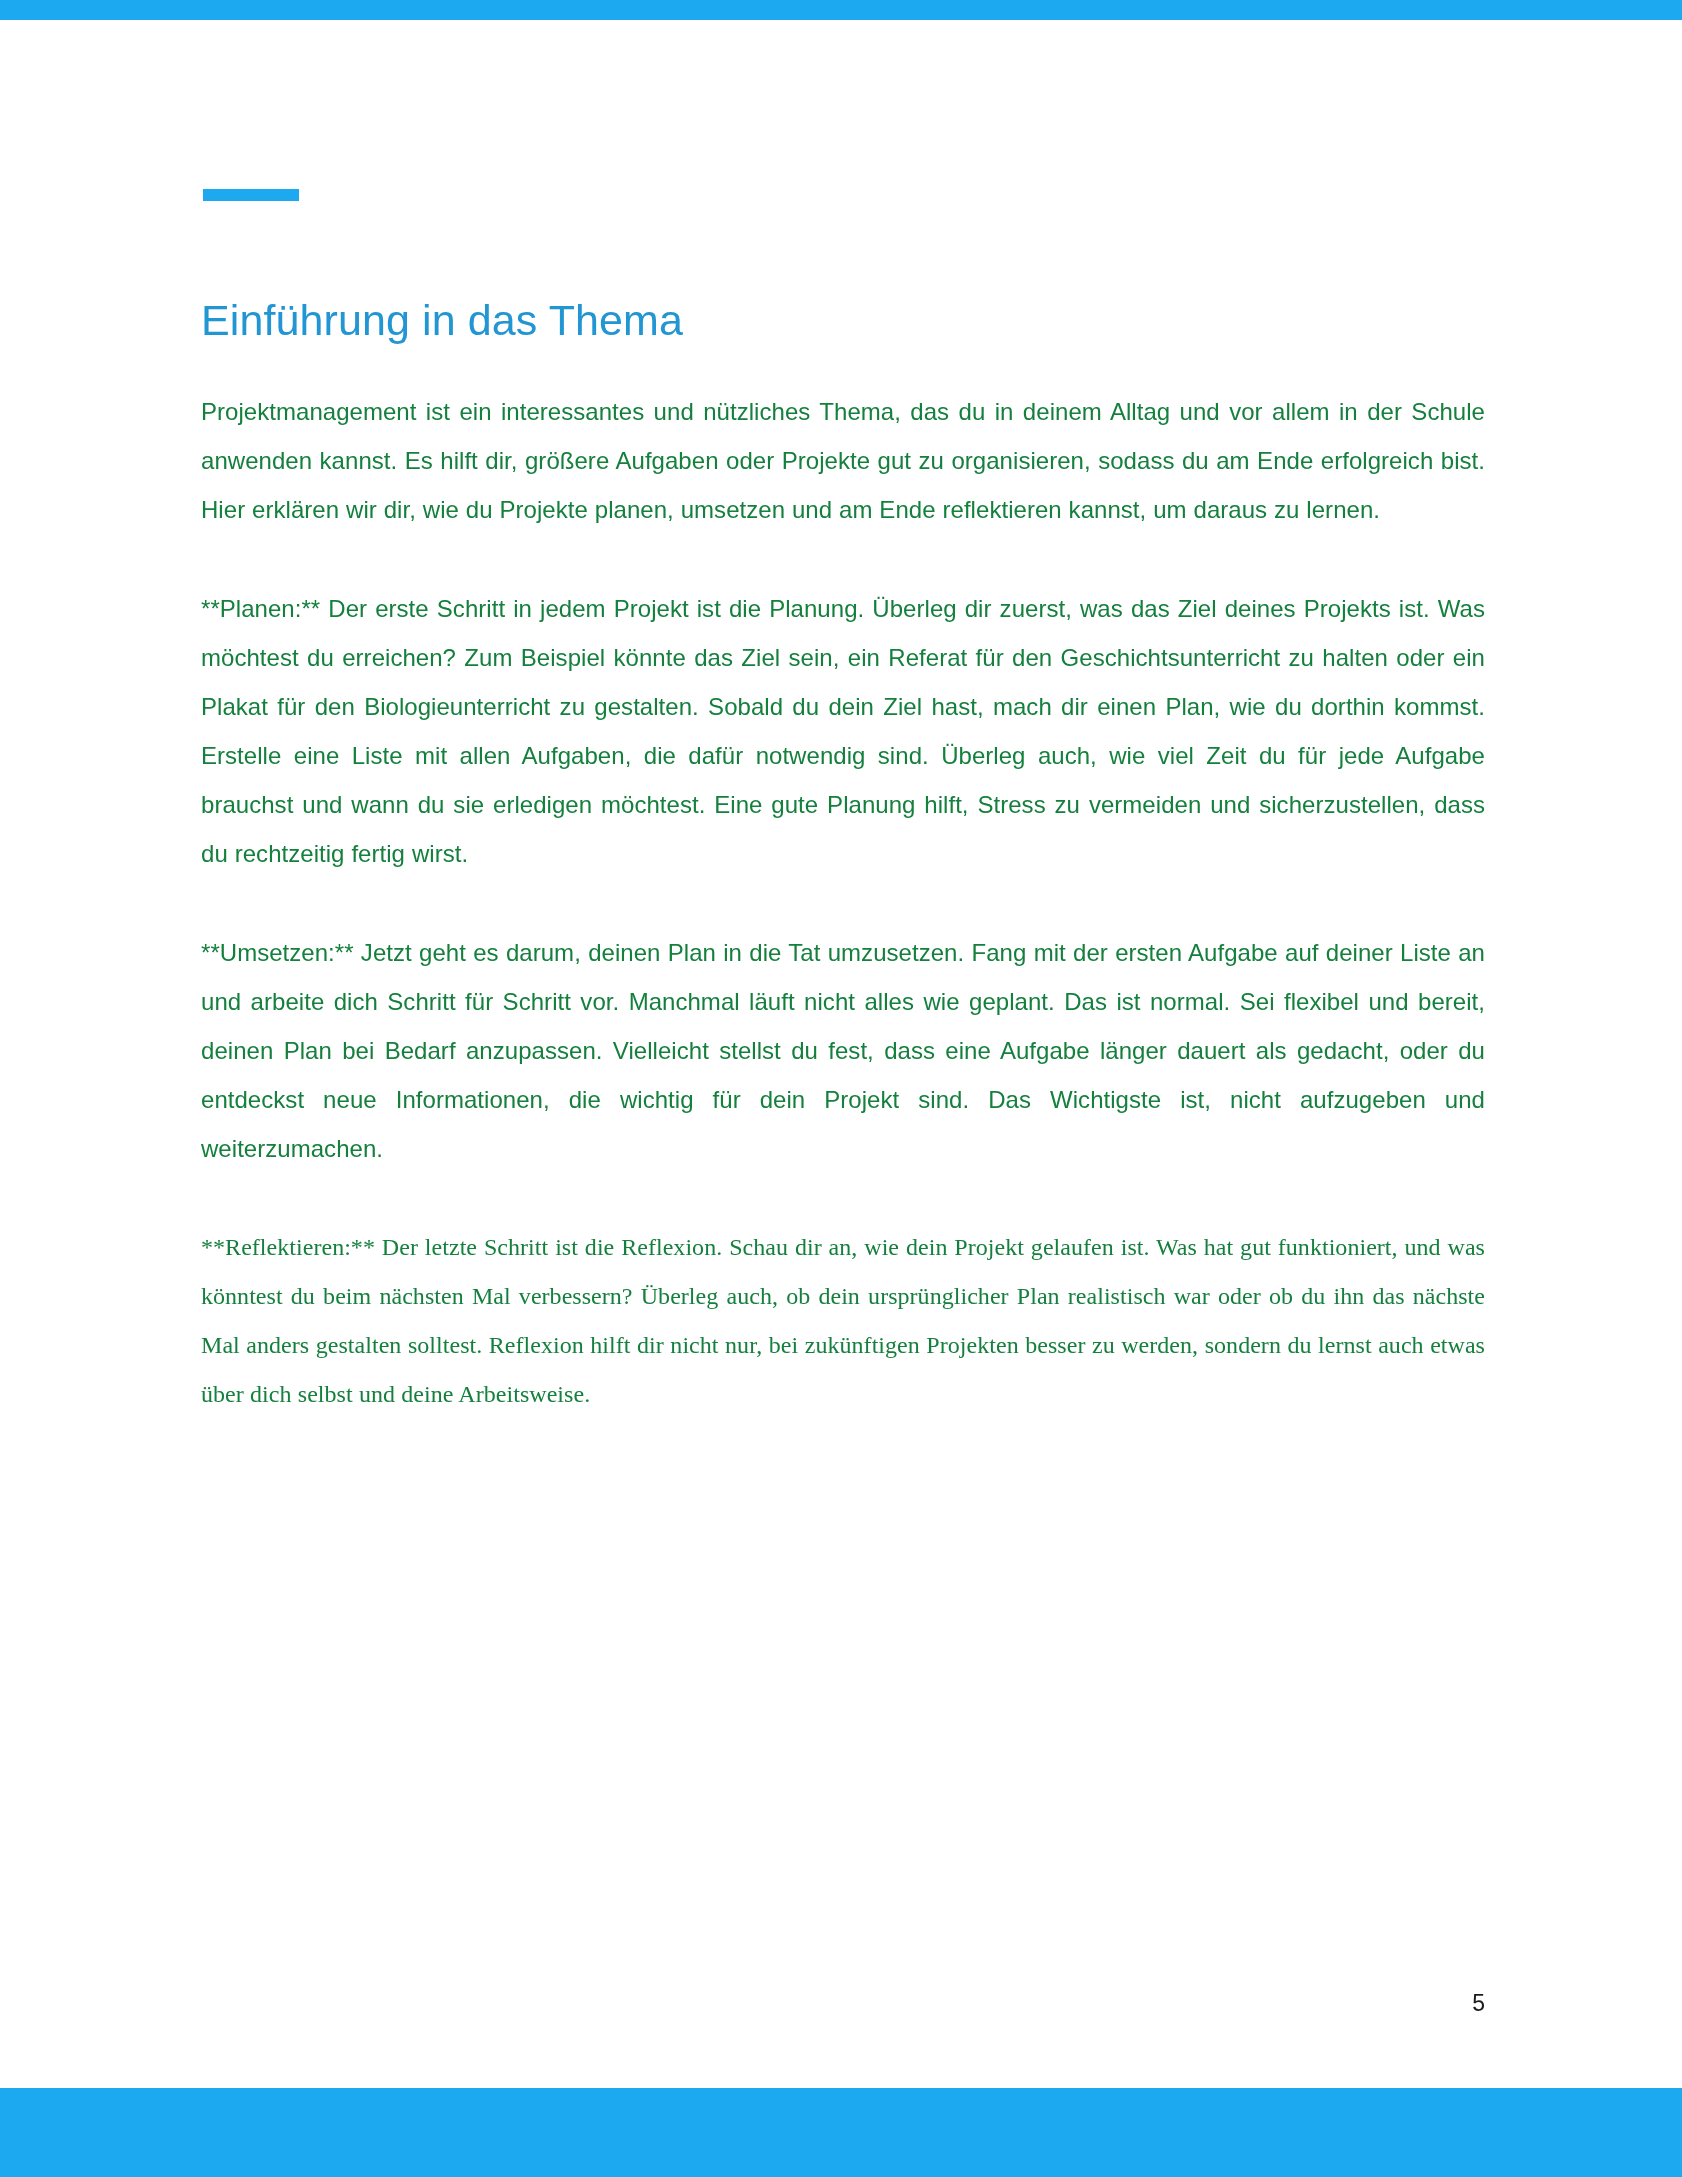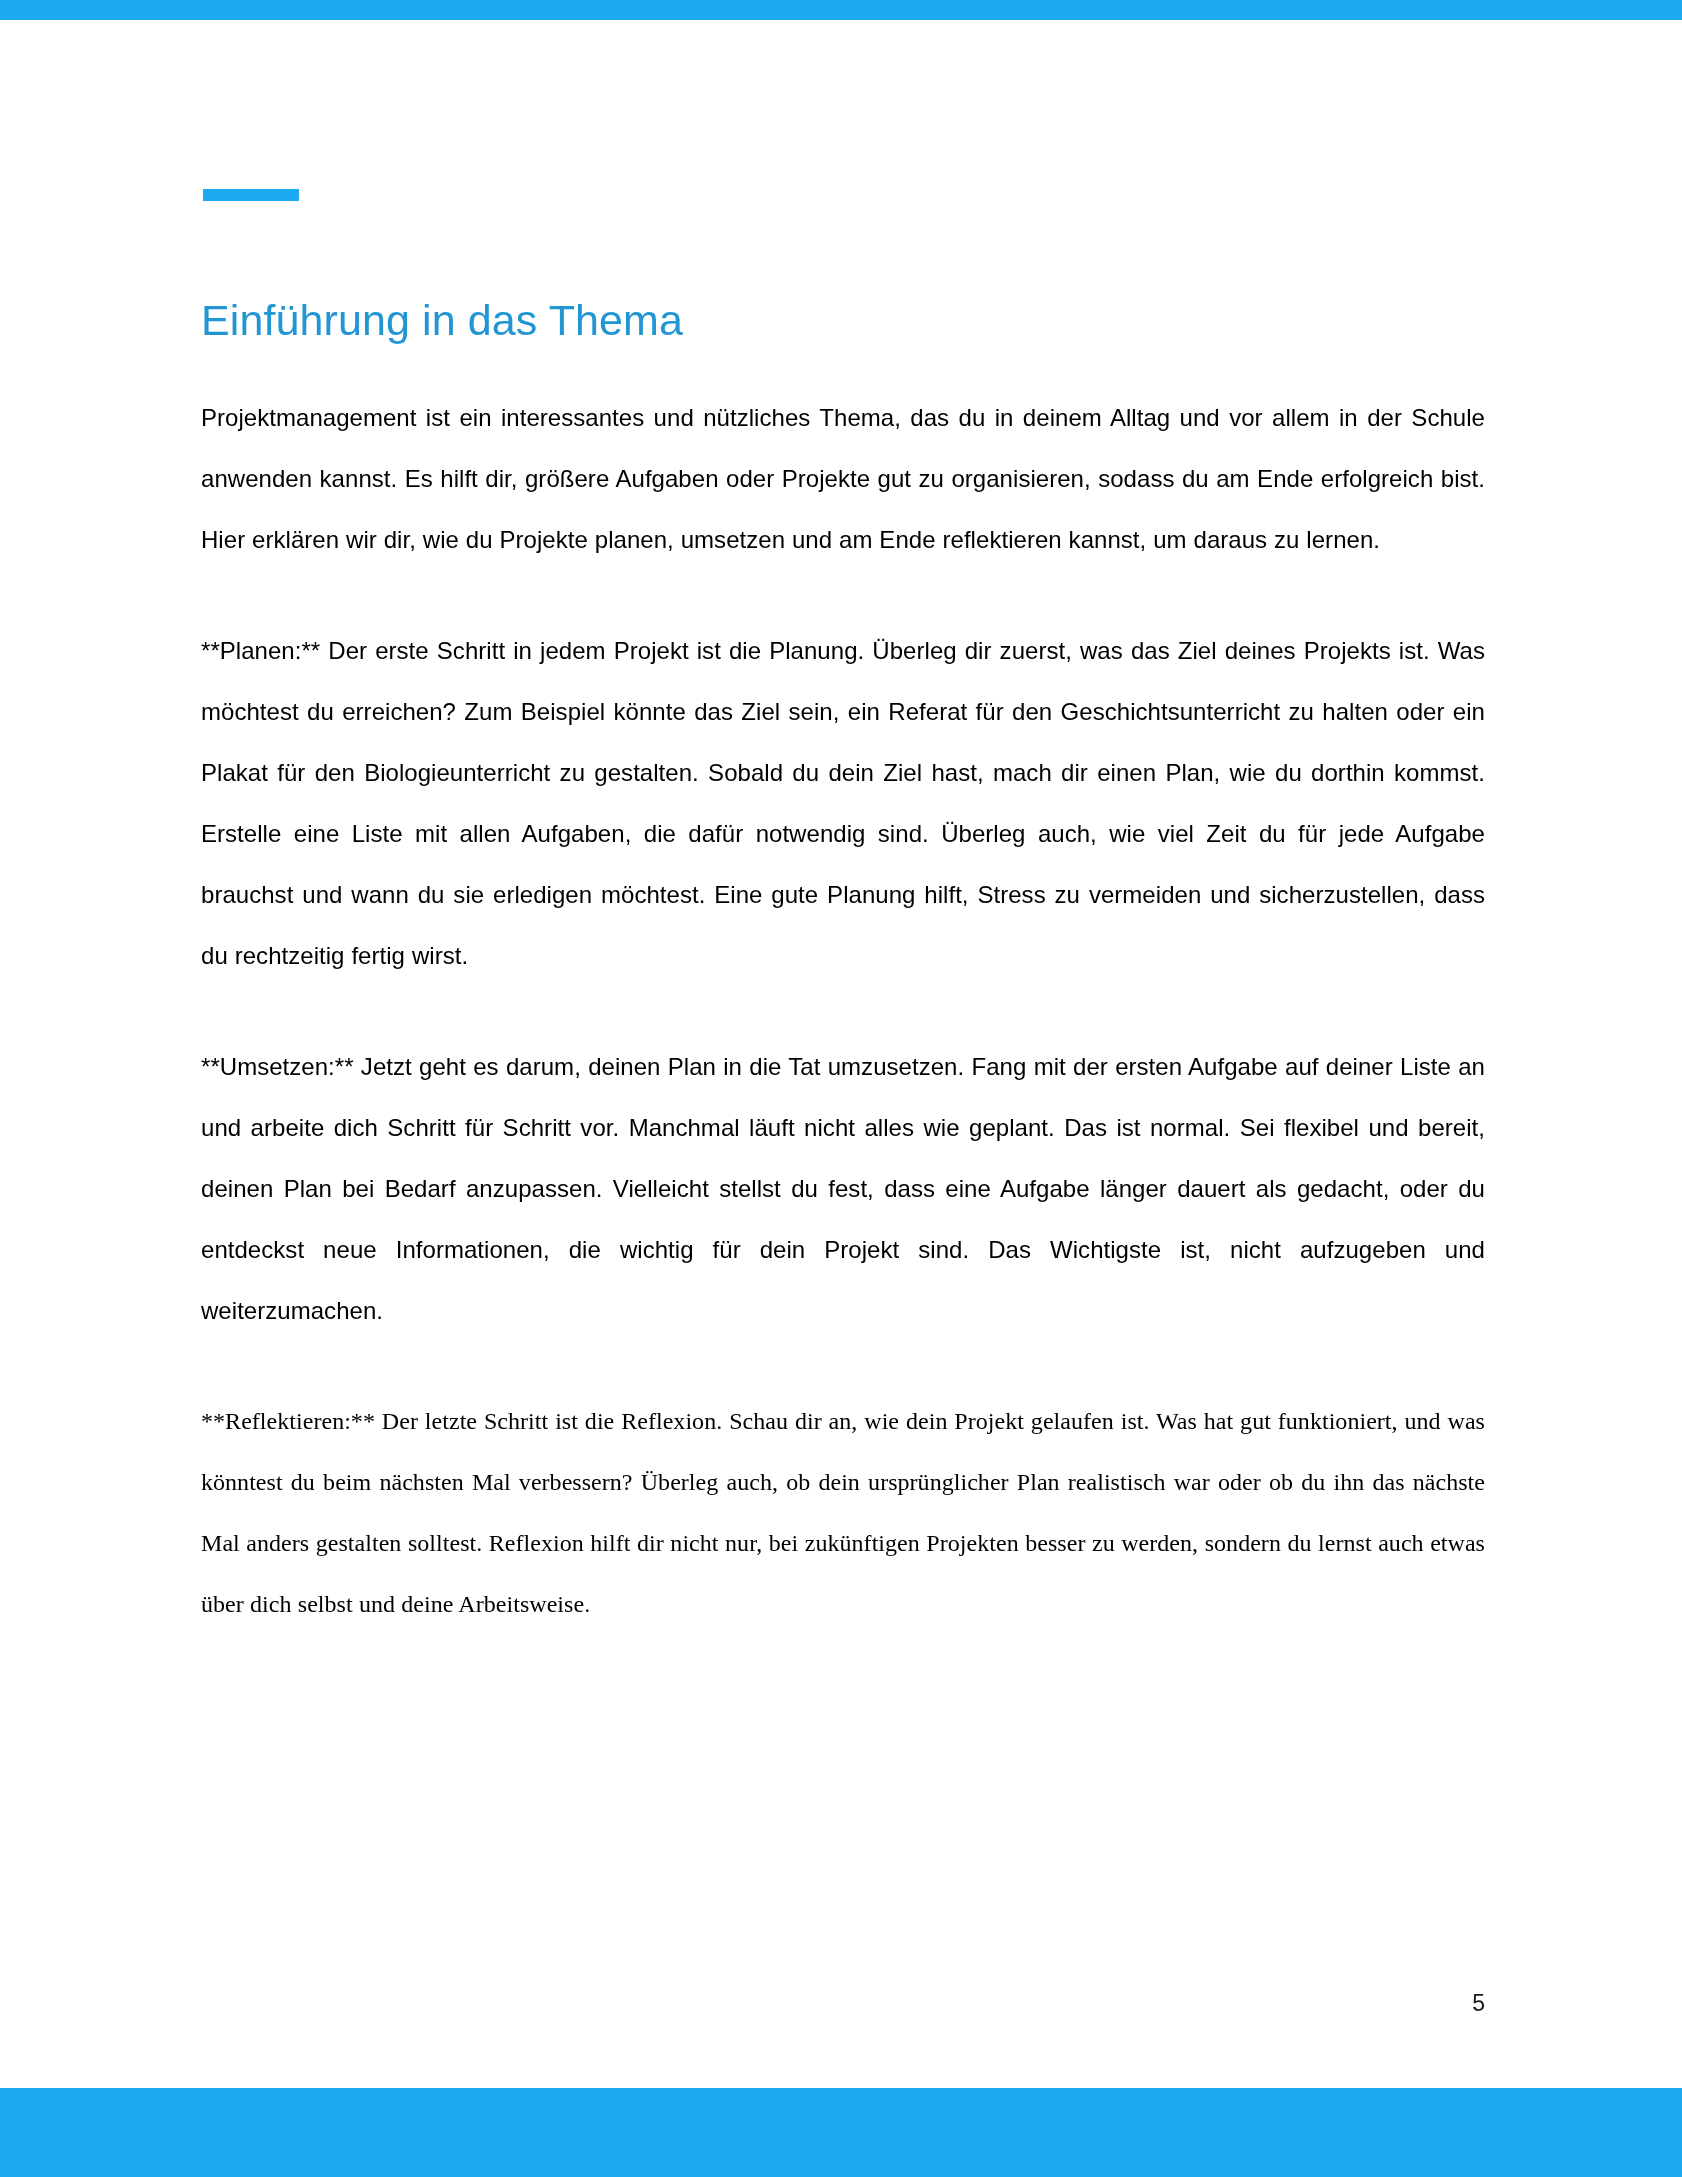--- a/index.html
+++ b/index.html
@@ -76,23 +76,23 @@
   .body-block {
     position: absolute;
     left: 0;
     top: 387px;
     width: 1284px;
   }
 
   p.para {
     margin: 0 0 50px 0;
     font-size: 24px;
-    line-height: 61px;
+    line-height: 49px;
     font-weight: 400;
-    color: #000000;
+    color: #15803d;
     text-align: justify;
     text-justify: inter-word;
     letter-spacing: 0.04px;
     word-spacing: 0.2px;
   }
   p.para:last-child {
     margin-bottom: 0;
     font-family: Liberation Serif, serif;
   }
 

